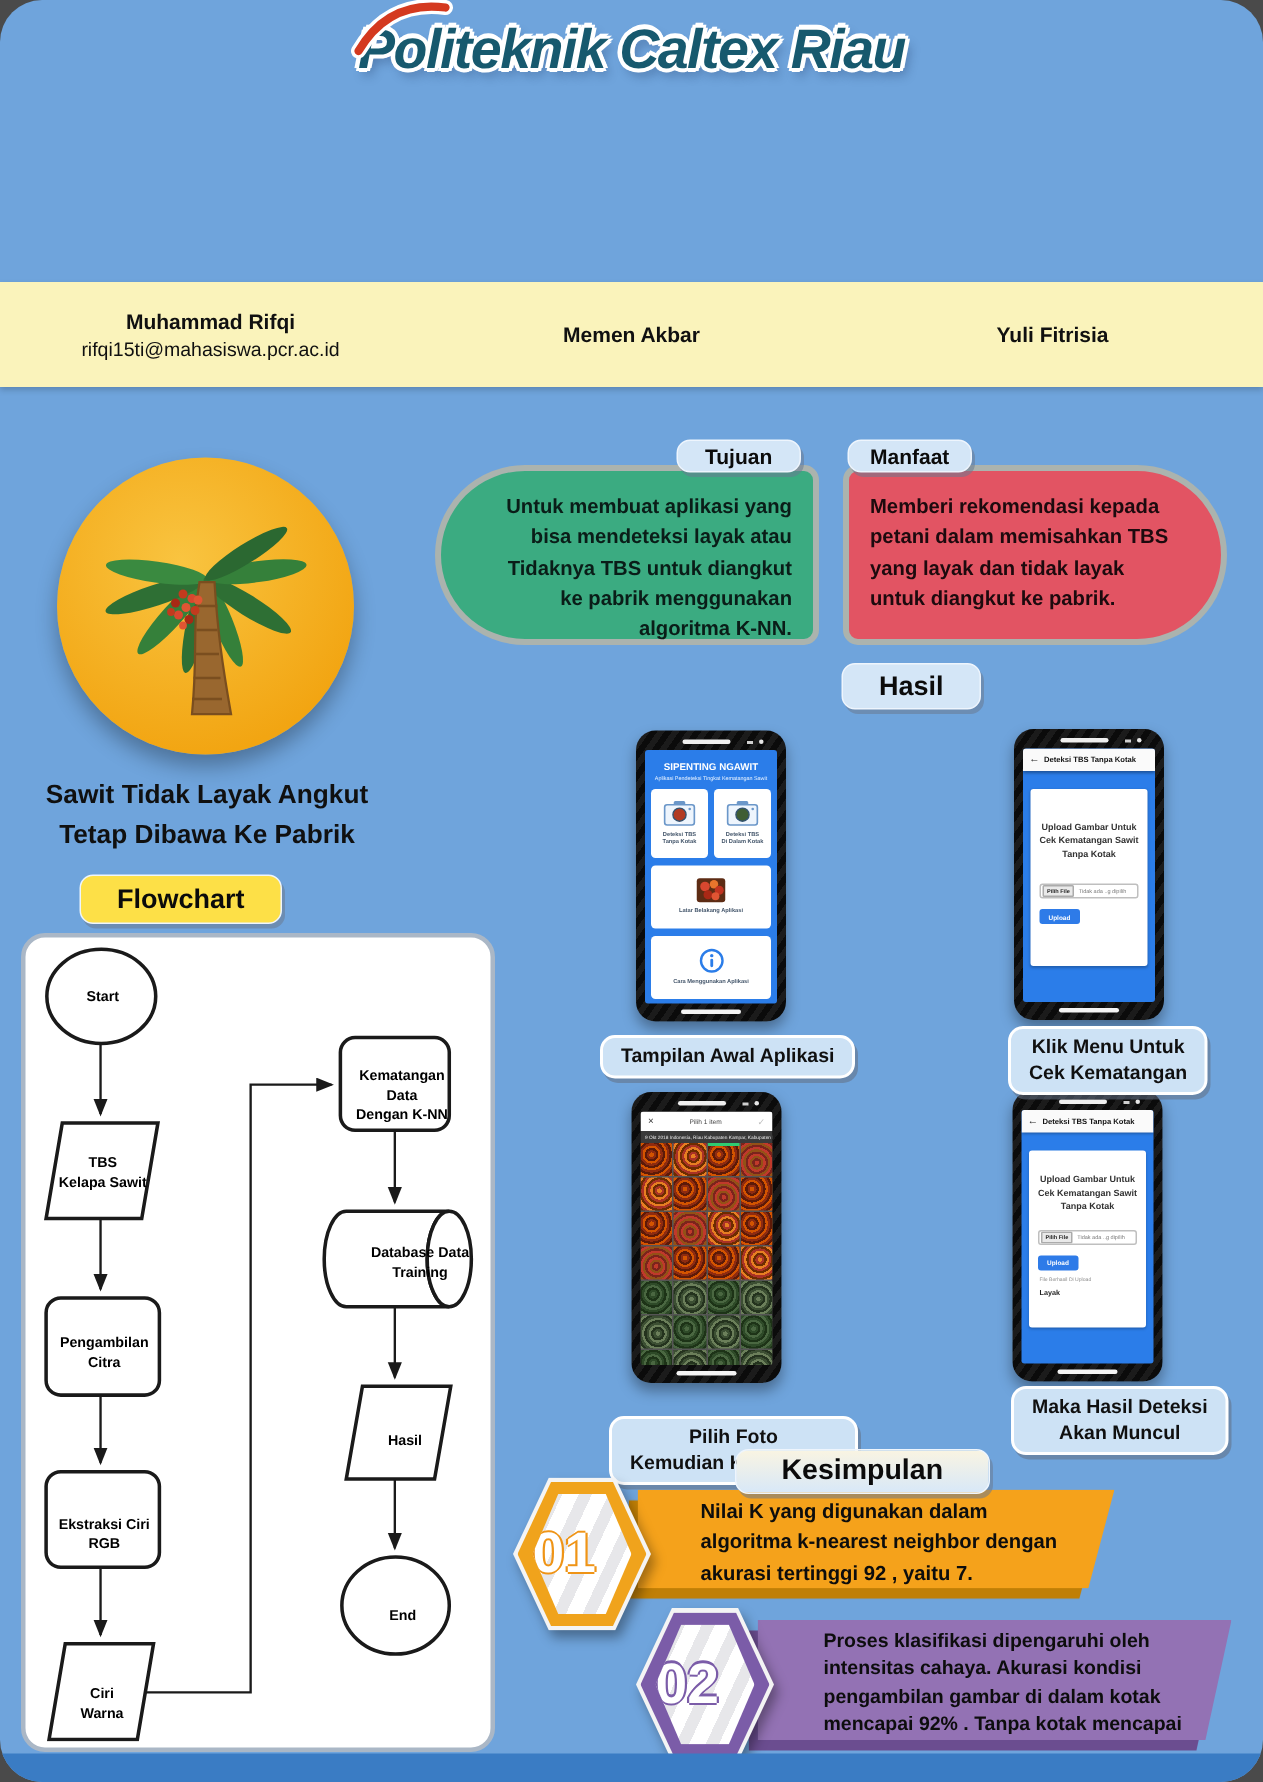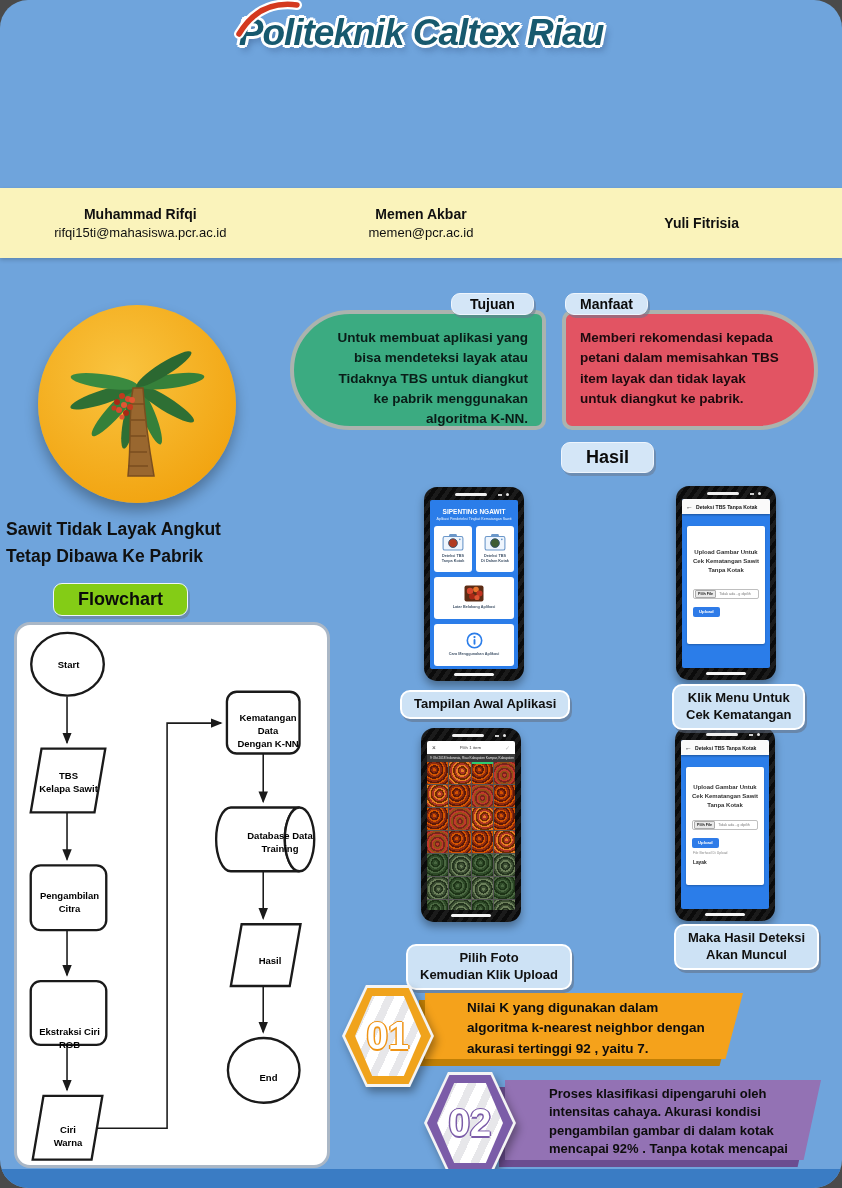--- a/index.html
+++ b/index.html
@@ -35,29 +35,29 @@
   .author .email { font-size:13px; margin-top:3px; }
 
   
   .tag { position:absolute; background:#d4e6f7; border:1px solid #eef5fd; border-radius:9px;
     font-weight:bold; color:#0b0b0b; text-align:center;
     box-shadow:2px 3px 0 rgba(105,122,146,.55); z-index:6; }
   .tag-latar   { left:51px;  top:268px; font-size:17px; padding:4px 20px; }
   .tag-tujuan  { left:451px; top:293px; font-size:14px; padding:2px 18px; }
   .tag-manfaat { left:565px; top:293px; font-size:14px; padding:2px 14px; }
   .tag-hasil   { left:561px; top:442px; font-size:18px; padding:4px 24px; }
-  .tag-flow    { left:53px;  top:583px; font-size:18px; padding:5px 24px; background:#84cc16; }
+  .tag-flow    { left:53px;  top:583px; font-size:18px; padding:5px 24px; background:#fde047; }
   .tag-kesim   { left:490px; top:966px; font-size:19px; padding:3px 30px;
                  background:linear-gradient(#f9f4e2,#d8e8f8); }
 
   
   .circle { position:absolute; left:38px; top:305px; width:198px; height:198px; border-radius:50%;
     background:radial-gradient(circle at 42% 35%, #f9c440, #f2a512 75%);
     box-shadow:0 8px 14px rgba(0,0,0,.3); display:flex; align-items:center; justify-content:center; }
-  .circle-caption { position:absolute; left:6px; top:516px; width:264px; 
+  .circle-caption { position:absolute; left:6px; top:516px; width:264px; text-align:center;
     font-size:17.5px; font-weight:bold; line-height:1.55; }
 
   
   .bubble { position:absolute; top:310px; height:120px; border:4px solid #abb3ae; padding:14px 14px;
     font-size:13.5px; font-weight:bold; line-height:1.5; color:#0a1d18; }
   .bubble-tujuan { left:290px; width:256px; background:#3bab81;
     border-radius:60px 10px 10px 60px; text-align:right; padding-left:30px; }
   .bubble-manfaat { left:562px; width:256px; background:#e25463;
     border-radius:10px 60px 60px 10px; text-align:left; padding-right:30px; color:#1d0a0e; }
 
@@ -132,21 +132,21 @@
     text-align:center; padding:4px 12px; line-height:1.3; z-index:5; }
 
   
   .hex-wrap { position:absolute; width:92px; height:102px; z-index:5;
     filter:drop-shadow(3px 5px 4px rgba(0,0,0,.35)); }
   .hex, .hex-mid, .hex-in { position:absolute;
     clip-path:polygon(0 50%, 26% 0, 74% 0, 100% 50%, 74% 100%, 26% 100%); }
   .hex { inset:0; background:#f4f4f4; }
   .hex-mid { inset:3px; }
   .hex-in { inset:11px 13px; background:repeating-linear-gradient(115deg,#ffffff 0 10px,#e7e7ea 10px 18px);
-    display:flex; align-items:center; justify-content:center; }
+    display:flex; align-items:center; }
   .hex-num { font-size:38px; font-weight:bold; color:#fff; }
   .hex-orange .hex-mid { background:#f0a31c; }
   .hex-orange .hex-num { text-shadow:-1.5px 0 0 #ef9416, 1.5px 0 0 #ef9416, 0 -1.5px 0 #ef9416, 0 1.5px 0 #ef9416; }
   .hex-purple .hex-mid { background:#7b5ca8; }
   .hex-purple .hex-num { text-shadow:-1.5px 0 0 #7b5ca8, 1.5px 0 0 #7b5ca8, 0 -1.5px 0 #7b5ca8, 0 1.5px 0 #7b5ca8; }
 
   .banner-wrap { position:absolute; z-index:4; }
   .banner { font-size:13.5px; font-weight:bold; line-height:1.5; color:#0d0d0d;
     clip-path:polygon(0 0, 100% 0, 94.5% 100%, 0 100%); }
   .banner-1 { width:318px; height:66px; background:#f5a21b; padding:5px 28px 0 42px; }
@@ -173,21 +173,20 @@
   </div>
 
 
   <div class="authors">
     <div class="author">
       <div class="name">Muhammad Rifqi</div>
       <div class="email">rifqi15ti@mahasiswa.pcr.ac.id</div>
     </div>
     <div class="author">
       <div class="name">Memen Akbar</div>
-      <div class="email">memen@pcr.ac.id</div>
     </div>
     <div class="author">
       <div class="name">Yuli Fitrisia</div>
     </div>
   </div>
 
   <div class="circle">
     <svg width="150" height="160" viewBox="0 0 150 160">
       <g>
         <g transform="rotate(-78,75,62)">
@@ -229,21 +228,21 @@
         <circle cx="52" cy="84" r="2.6" fill="#c23a1e"></circle>
           <circle cx="60" cy="93" r="2.6" fill="#e05533"></circle>
       </g>
     </svg>
   </div>
   <div class="circle-caption pre">Sawit Tidak Layak Angkut
 Tetap Dibawa Ke Pabrik</div>
 
   <div class="bubble bubble-tujuan">Untuk membuat aplikasi yang bisa mendeteksi layak atau Tidaknya TBS untuk diangkut ke pabrik menggunakan algoritma K-NN.</div>
   <div class="tag tag-tujuan">Tujuan</div>
-  <div class="bubble bubble-manfaat">Memberi rekomendasi kepada petani dalam memisahkan TBS item layak dan tidak layak untuk diangkut ke pabrik.</div>
+  <div class="bubble bubble-manfaat">Memberi rekomendasi kepada petani dalam memisahkan TBS yang layak dan tidak layak untuk diangkut ke pabrik.</div>
   <div class="tag tag-manfaat">Manfaat</div>
 
   <div class="tag tag-hasil">Hasil</div>
 
   <div class="tag tag-flow">Flowchart</div>
   <div class="flowbox">
     <svg viewBox="0 0 316 546">
       <defs>
         <marker id="arr" markerWidth="9" markerHeight="8" refX="6.5" refY="3" orient="auto">
           <path d="M0,0 L7.5,3 L0,6 Z" fill="#1a1a1a"></path>
@@ -270,21 +269,21 @@
         <path d="M251,131 V180"></path>
         <path d="M251,251 V299"></path>
         <path d="M251,368 V415"></path>
       </g>
     </svg>
     <div class="fnode pre" style="left:14px;top:34px;width:75px;">Start</div>
     <div class="fnode pre" style="left:14px;top:145px;width:75px;">TBS
 Kelapa Sawit</div>
     <div class="fnode pre" style="left:14px;top:265px;width:77px;">Pengambilan
 Citra</div>
-    <div class="fnode pre" style="left:14px;top:401px;width:77px;">Ekstraksi Ciri
+    <div class="fnode pre" style="left:14px;top:386px;width:77px;">Ekstraksi Ciri
 RGB</div>
     <div class="fnode pre" style="left:16px;top:499px;width:70px;">Ciri
 Warna</div>
     <div class="fnode pre" style="left:214px;top:87px;width:74px;">Kematangan Data
 Dengan K-NN</div>
     <div class="fnode pre" style="left:205px;top:205px;width:80px;margin-left:18px;">Database Data
 Training</div>
     <div class="fnode pre" style="left:218px;top:330px;width:70px;">Hasil</div>
     <div class="fnode pre" style="left:215px;top:447px;width:73px;">End</div>
   </div>
@@ -454,15 +453,16 @@
   <div class="banner-wrap bw-2">
     <div class="banner banner-2">Proses klasifikasi dipengaruhi oleh intensitas cahaya. Akurasi kondisi pengambilan gambar di dalam kotak mencapai 92% . Tanpa kotak mencapai 84% .</div>
   </div>
   <div class="hex-wrap hex-purple" style="left:424px;top:1072px;">
     <div class="hex"></div>
       <div class="hex-mid hex"></div>
     <div class="hex-in">
         <span class="hex-num">02</span>
       </div>
   </div>
+  <div class="tag tag-kesim">Kesimpulan</div>
 
   <div class="footer"></div>
 </div>
 
 </body></html>

